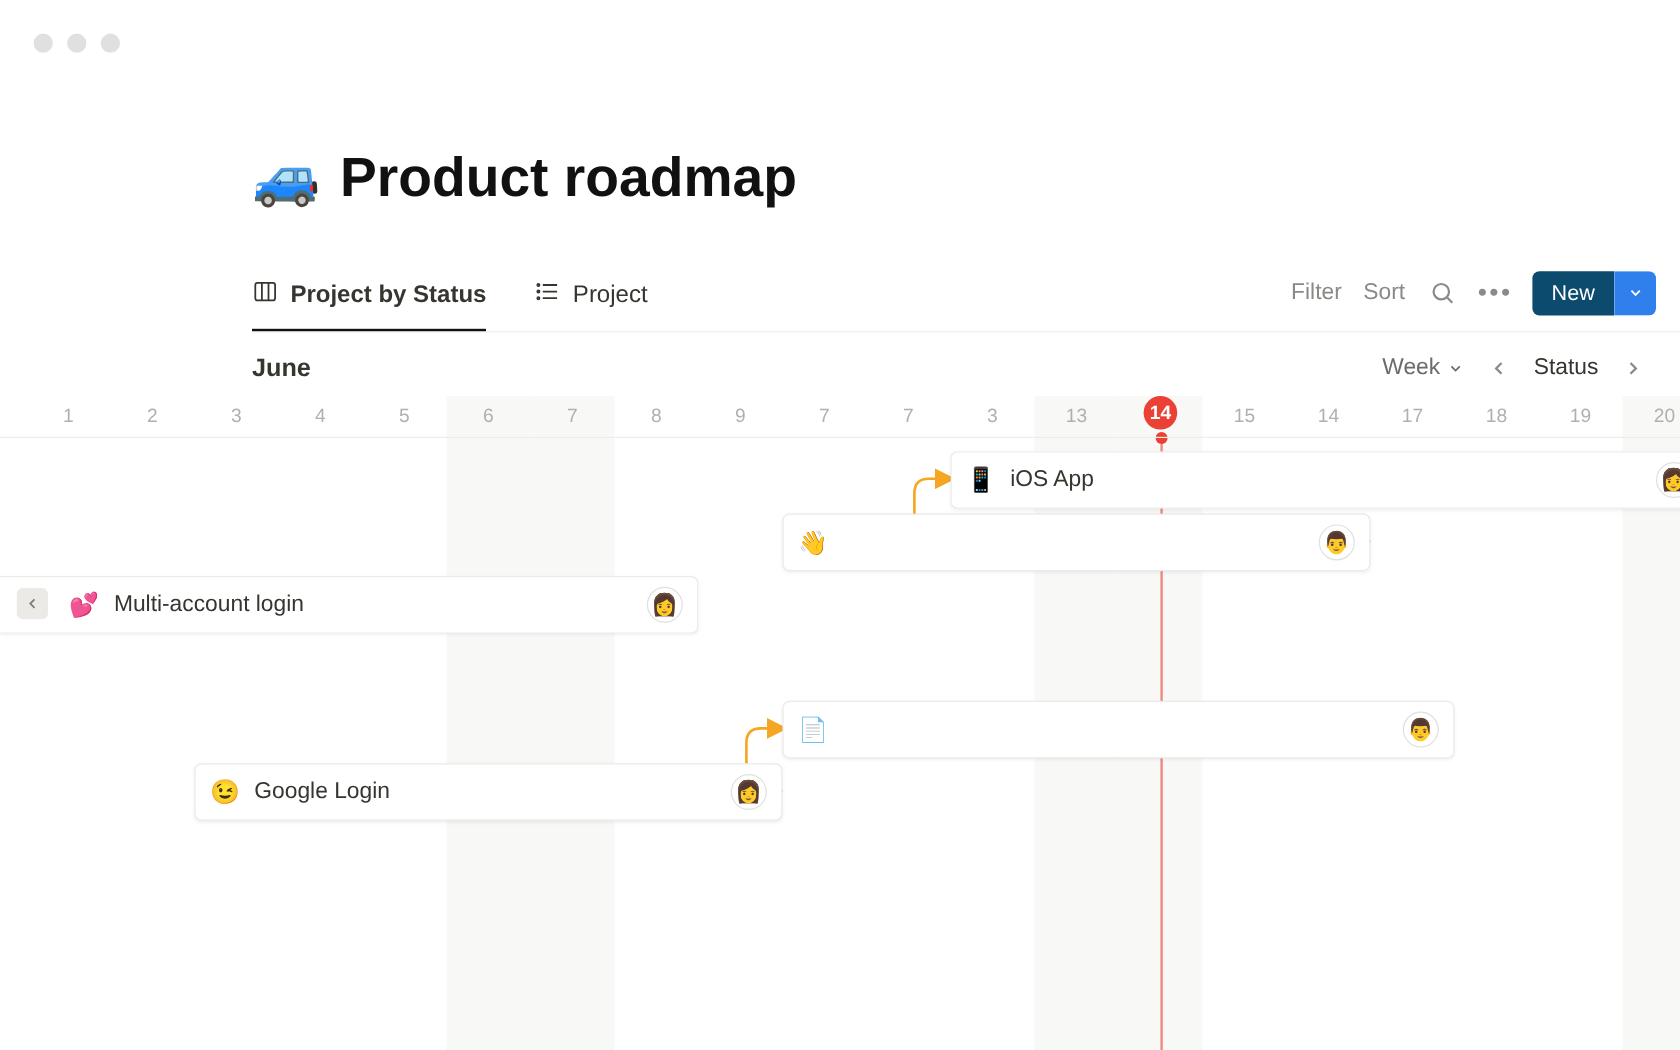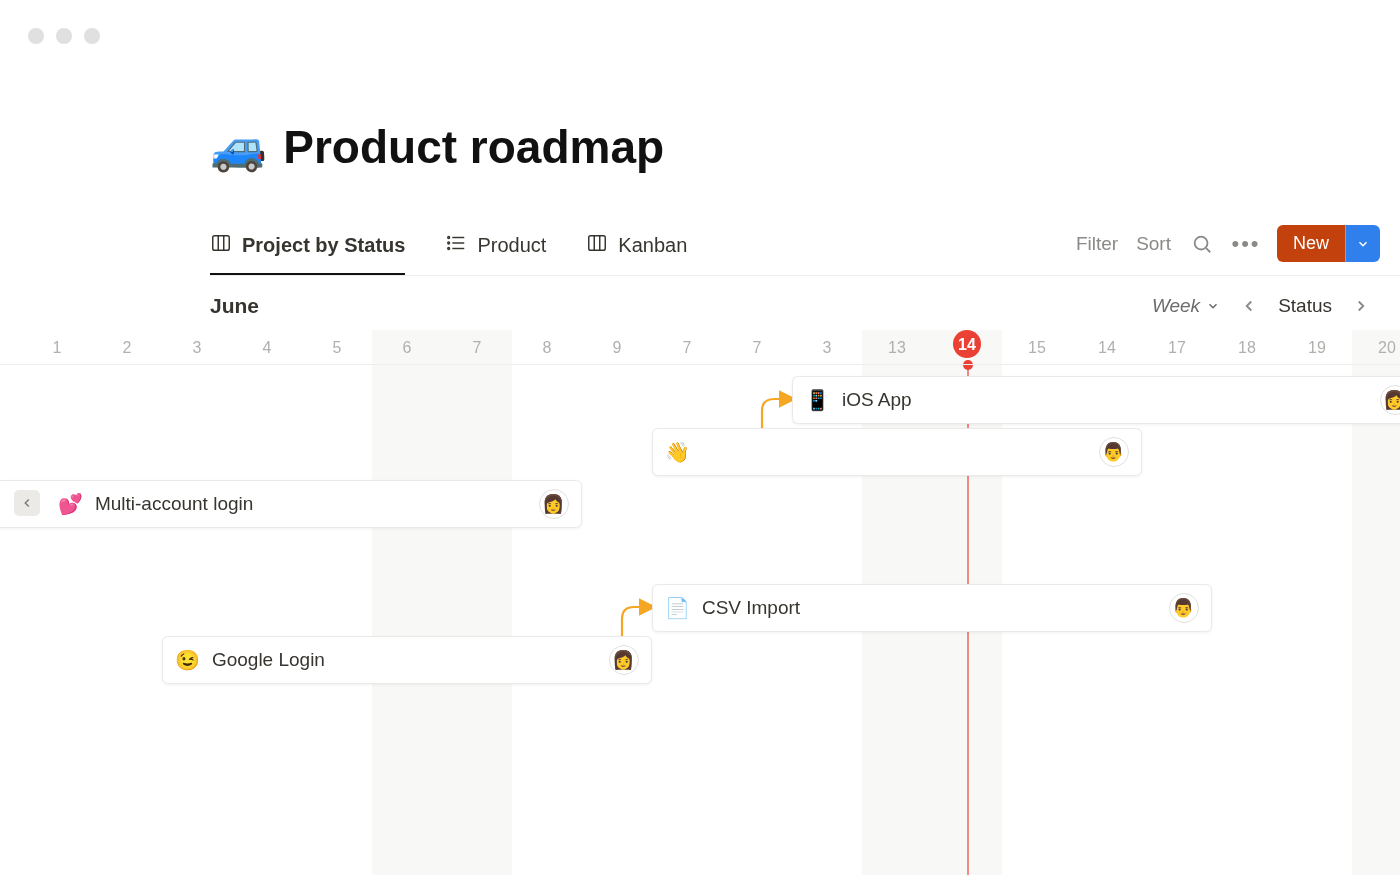--- a/index.html
+++ b/index.html
@@ -60,21 +60,21 @@
   .toolbar-text {
     font-size: 19px; color: #8a8a87; cursor: pointer;
   }
   .icon-btn {
     width: 26px; height: 26px; display: flex; align-items: center; justify-content: center;
     cursor: pointer; color: #8a8a87;
   }
   .icon-btn svg { width: 22px; height: 22px; stroke: #8a8a87; fill: none; stroke-width: 2; }
   .new-btn-group { display: flex; align-items: stretch; margin-right: 20px;}
   .new-btn {
-    background: #c2410c; color: #fff; border: none;
+    background: #0c4a6e; color: #fff; border: none;
     font-size: 18px; font-weight: 500;
     padding: 8px 16px; border-radius: 6px 0 0 6px;
     cursor: pointer;
   }
   .new-btn-chevron {
     background: #2f80ed; color: #fff; border: none;
     padding: 8px 10px; border-radius: 0 6px 6px 0;
     border-left: 1px solid rgba(255,255,255,0.3);
     cursor: pointer; display: flex; align-items: center;
   }
@@ -87,21 +87,21 @@
   .month-label {
     font-size: 21px; font-weight: 600; color: #37352f;
   }
   .tl-spacer { flex: 1; }
   .tl-controls {
     display: flex; align-items: center; gap: 18px;
     margin-right: 28px;
   }
   .dropdown {
     display: flex; align-items: center; gap: 6px;
-    font-size: 19px; color: #6b6b6b; cursor: pointer; font-style: italic;
+    font-size: 19px; color: #6b6b6b; cursor: pointer;
   }
   .dropdown svg { width: 14px; height: 14px; stroke: #6b6b6b; fill: none; stroke-width: 2.5; }
   .nav-chevron {
     cursor: pointer; color: #8a8a87; display: flex; padding: 0 2px;
   }
   .nav-chevron svg { width: 18px; height: 18px; stroke: #8a8a87; fill: none; stroke-width: 2.5; }
   .today-btn {
     font-size: 19px; color: #37352f; cursor: pointer; font-weight: 500;
   }
 
@@ -232,31 +232,21 @@
       <span>
         <svg viewBox="0 0 24 24">
             <line x1="8" y1="6" x2="21" y2="6"></line>
             <line x1="8" y1="12" x2="21" y2="12"></line>
             <line x1="8" y1="18" x2="21" y2="18"></line>
             <circle cx="4" cy="6" r="1"></circle>
             <circle cx="4" cy="12" r="1"></circle>
             <circle cx="4" cy="18" r="1"></circle>
           </svg>
       </span>
-      <span>Product</span>
-    </div>
-    <div class="tab">
-      <span>
-        <svg viewBox="0 0 24 24">
-            <rect x="3" y="4" width="18" height="16" rx="2"></rect>
-            <line x1="9" y1="4" x2="9" y2="20"></line>
-            <line x1="15" y1="4" x2="15" y2="20"></line>
-          </svg>
-      </span>
-      <span>Kanban</span>
+      <span>Project</span>
     </div>
     <div class="tabs-spacer"></div>
     <div class="toolbar-right">
       <span class="toolbar-text">Filter</span>
       <span class="toolbar-text">Sort</span>
       <span class="icon-btn">
         <svg viewBox="0 0 24 24">
             <circle cx="11" cy="11" r="7"></circle>
             <line x1="21" y1="21" x2="16.5" y2="16.5"></line>
           </svg>
@@ -347,21 +337,20 @@
           <span class="task-label">Multi-account login</span>
           <span class="avatar">👩</span>
         </div>
         <div class="left-arrow-badge" style="left: 14px; top: 160px;">
           <svg viewBox="0 0 24 24">
             <polyline points="15 18 9 12 15 6"></polyline>
           </svg>
         </div>
         <div class="task-card" style="left: 652px; top: 254px; width: 560px;">
           <span class="task-emoji">📄</span>
-          <span class="task-label">CSV Import</span>
           <span class="avatar">👨</span>
         </div>
         <div class="task-card" style="left: 162px; top: 306px; width: 490px;">
           <span class="task-emoji">😉</span>
           <span class="task-label">Google Login</span>
           <span class="avatar">👩</span>
         </div>
       </div>
   </div>
 </div>

